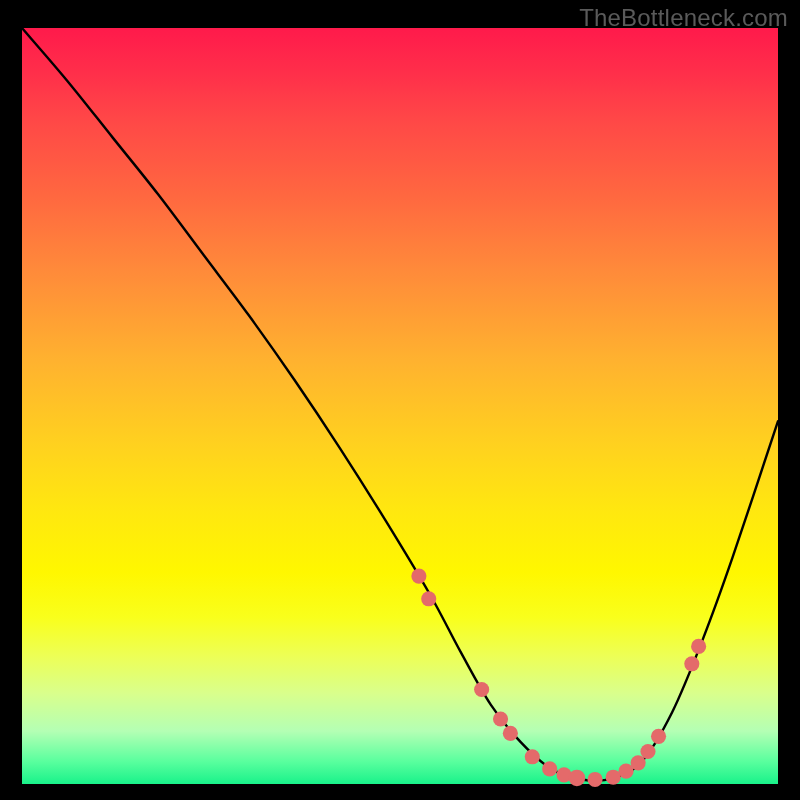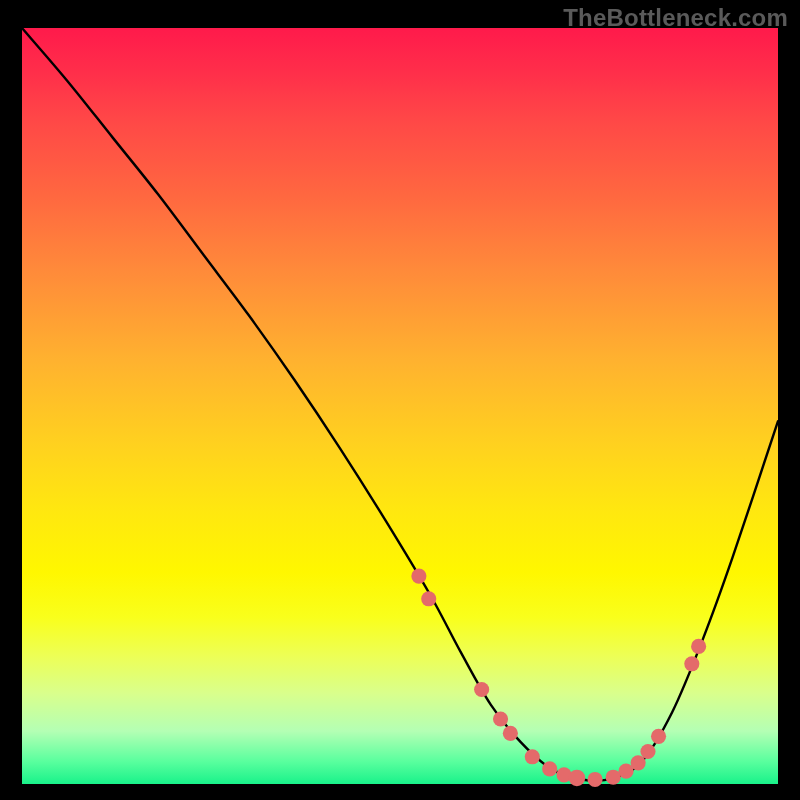--- a/index.html
+++ b/index.html
@@ -9,21 +9,21 @@
     width: 800px;
     height: 800px;
     background: #000;
   }
   .watermark {
     position: absolute;
     top: 4px;
     right: 12px;
     font-family: Arial, Helvetica, sans-serif;
     font-size: 24px;
-    font-weight: 700;
+    font-weight: 400;
     color: #5a5a5a;
     letter-spacing: 0.2px;
     z-index: 5;
   }
   .plot {
     position: absolute;
     left: 22px;
     top: 28px;
     width: 756px;
     height: 756px;

